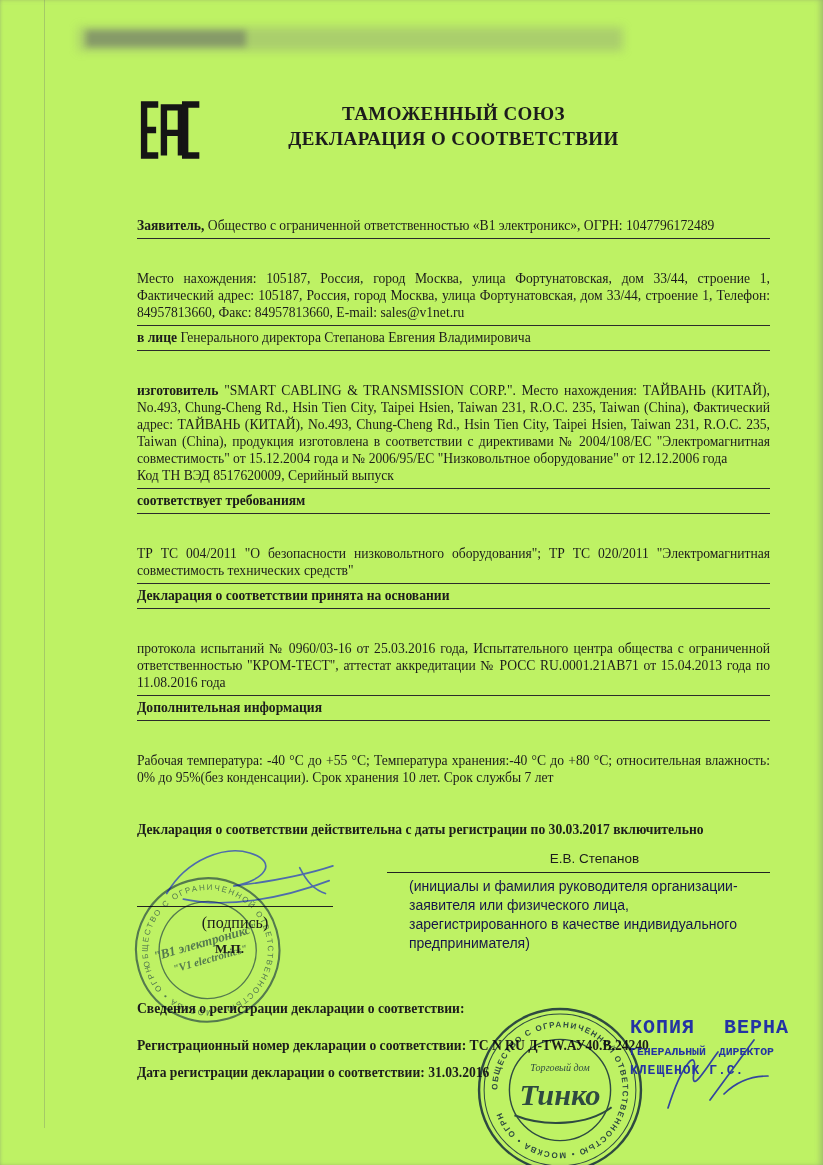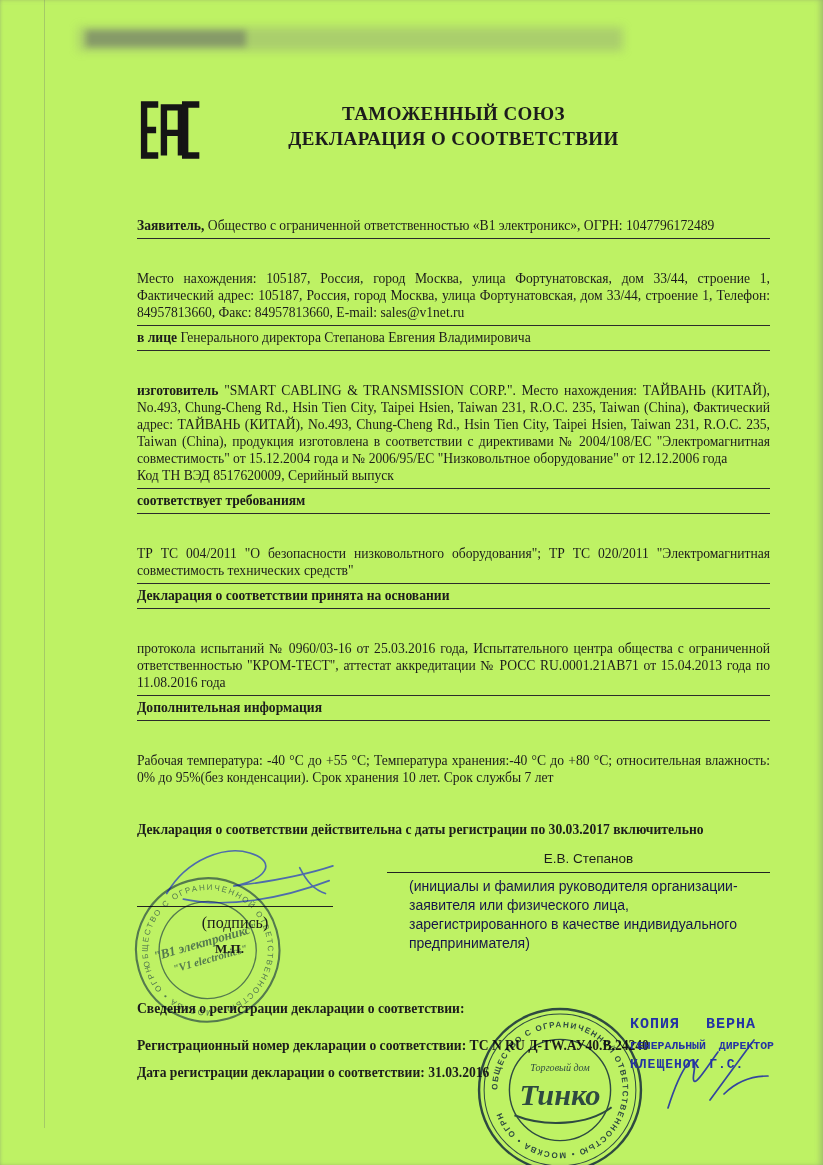--- a/index.html
+++ b/index.html
@@ -34,39 +34,39 @@
   .sig { position:relative; display:flex; margin-top:6px; height:148px; }
   .sig-left { position:relative; width:250px; }
   .sig-script { position:absolute; left:14px; top:-8px; width:205px; height:72px; }
   .sig-line { position:absolute; left:0; top:58px; width:196px; border-top:1.2px solid #222; }
   .sig-cap  { position:absolute; left:0; top:66px; width:196px; text-align:center; font-size:16px; }
   .mp { position:absolute; left:78px; top:92px; font-size:13px; font-weight:bold; }
   .stamp { mix-blend-mode:multiply; }
   .stamp-v1 { position:absolute; left:-8px; top:26px; width:158px; height:154px; transform:rotate(-16deg); opacity:.88; }
   .stamp-v1 svg { width:100%; height:100%; }
   .sig-right { position:relative; flex:1; }
-  .head-name { position:absolute; left:10px; top:2px; width:100%; text-align:center;
+  .head-name { position:absolute; left:16px; top:2px; width:100%; text-align:center;
                font-family:"Liberation Sans",sans-serif; font-size:13.5px; }
   .head-line { position:absolute; left:0; top:24px; width:100%; border-top:1.2px solid #222; }
   .head-cap { position:absolute; left:22px; top:29px; width:340px; text-align:left;
               font-family:"Liberation Sans",sans-serif; font-size:14px; line-height:1.35; color:#15154a; }
 
   
   .reg p { font-weight:bold; }
   .reg-1 { margin-top:4px; }
   .reg-2 { margin-top:20px; }
   .reg-3 { margin-top:10px; }
 
   
   .bottom-cluster { position:absolute; left:468px; top:998px; width:352px; height:166px; }
   .stamp-tinko { position:absolute; left:6px; top:6px; width:172px; height:172px; opacity:.92; }
   .stamp-tinko svg { width:100%; height:100%; }
   .copy-block { position:absolute; left:162px; top:18px; width:190px;
                 font-family:"Liberation Mono",monospace; font-weight:bold; color:#2433a4; }
-  .copy-1 { font-size:15px; word-spacing:16px; letter-spacing:1px; }
+  .copy-1 { font-size:20px; word-spacing:16px; letter-spacing:1px; }
   .copy-2 { font-size:11.5px; margin-top:6px; word-spacing:6px; }
   .copy-3 { font-size:13px; margin-top:5px; letter-spacing:1px; }
   .copy-sign { position:absolute; left:28px; top:14px; width:130px; height:92px; }
 
   svg text { font-family:"Liberation Sans",sans-serif; }
   .ringtext { font-size:7.6px; letter-spacing:1.6px; fill:#5d6fbe; }
   .ringtext2 { font-size:8px; letter-spacing:1.4px; fill:#2c3f9c; font-weight:bold; }
   .v1a { font-size:12.5px; font-weight:bold; font-style:italic; fill:#5d6fbe; text-anchor:middle;
          font-family:"Liberation Serif",serif; }
   .v1b { font-size:10.5px; font-weight:bold; font-style:italic; fill:#5d6fbe; text-anchor:middle;

